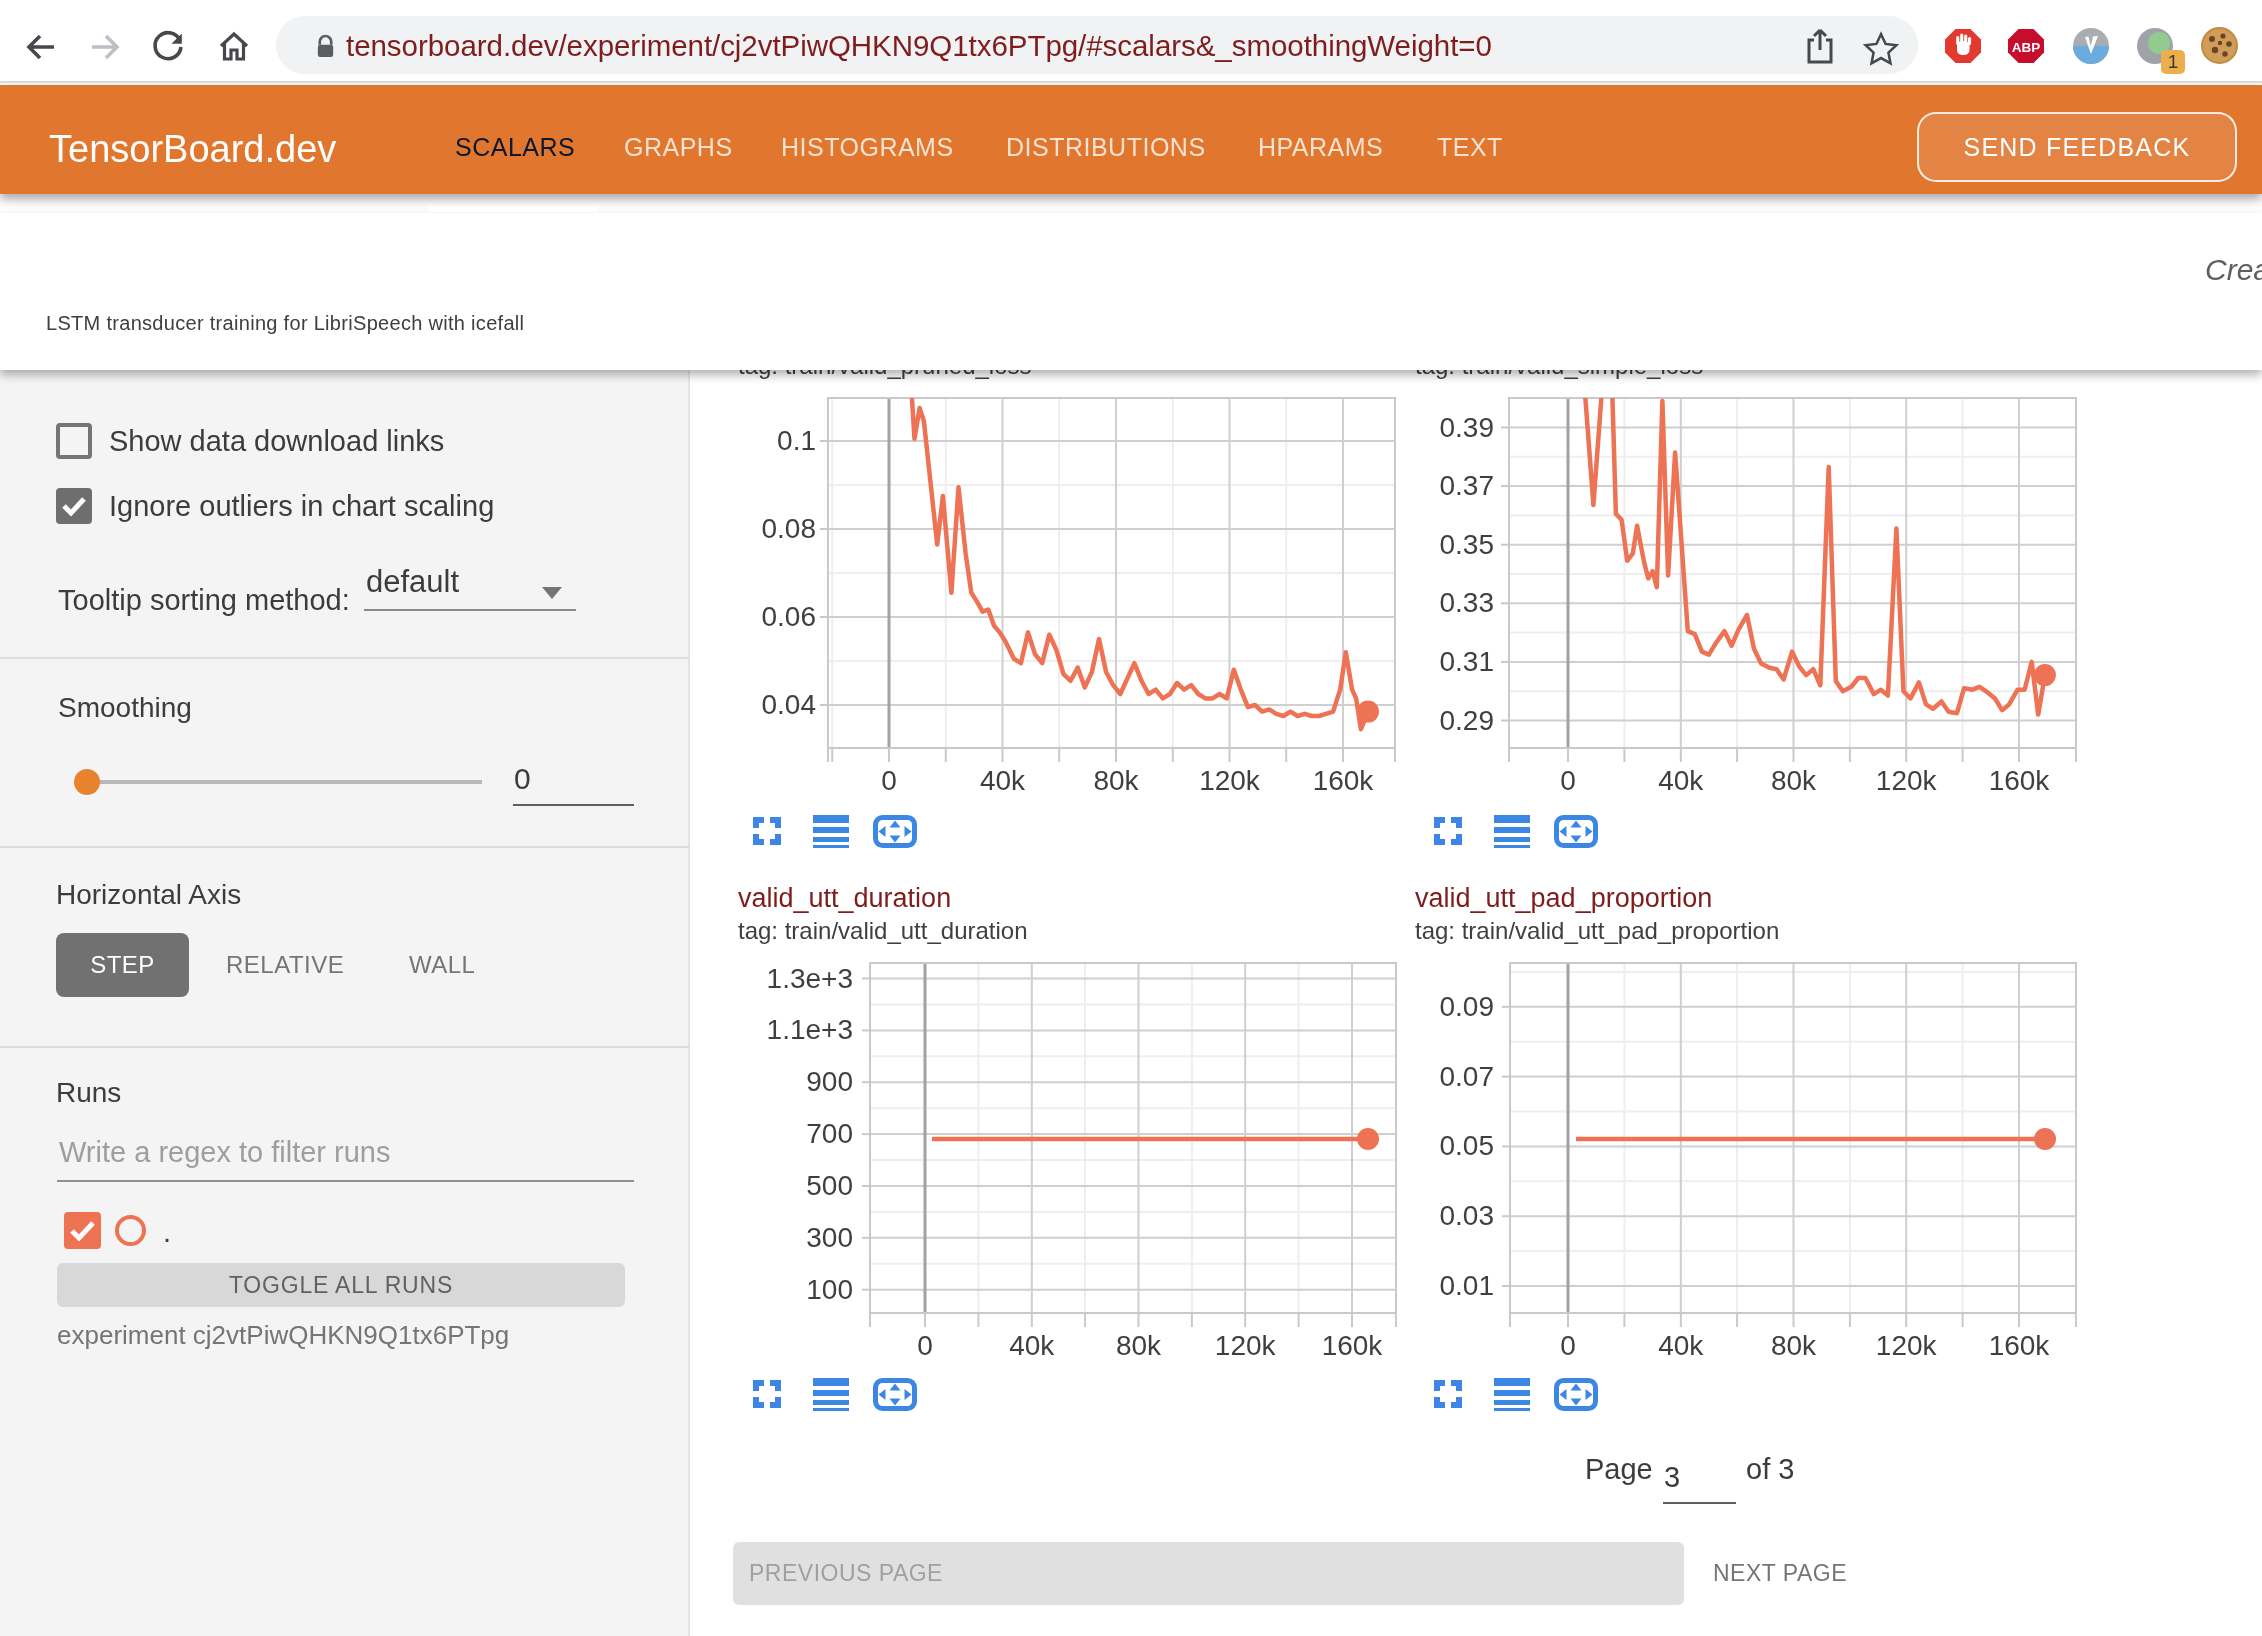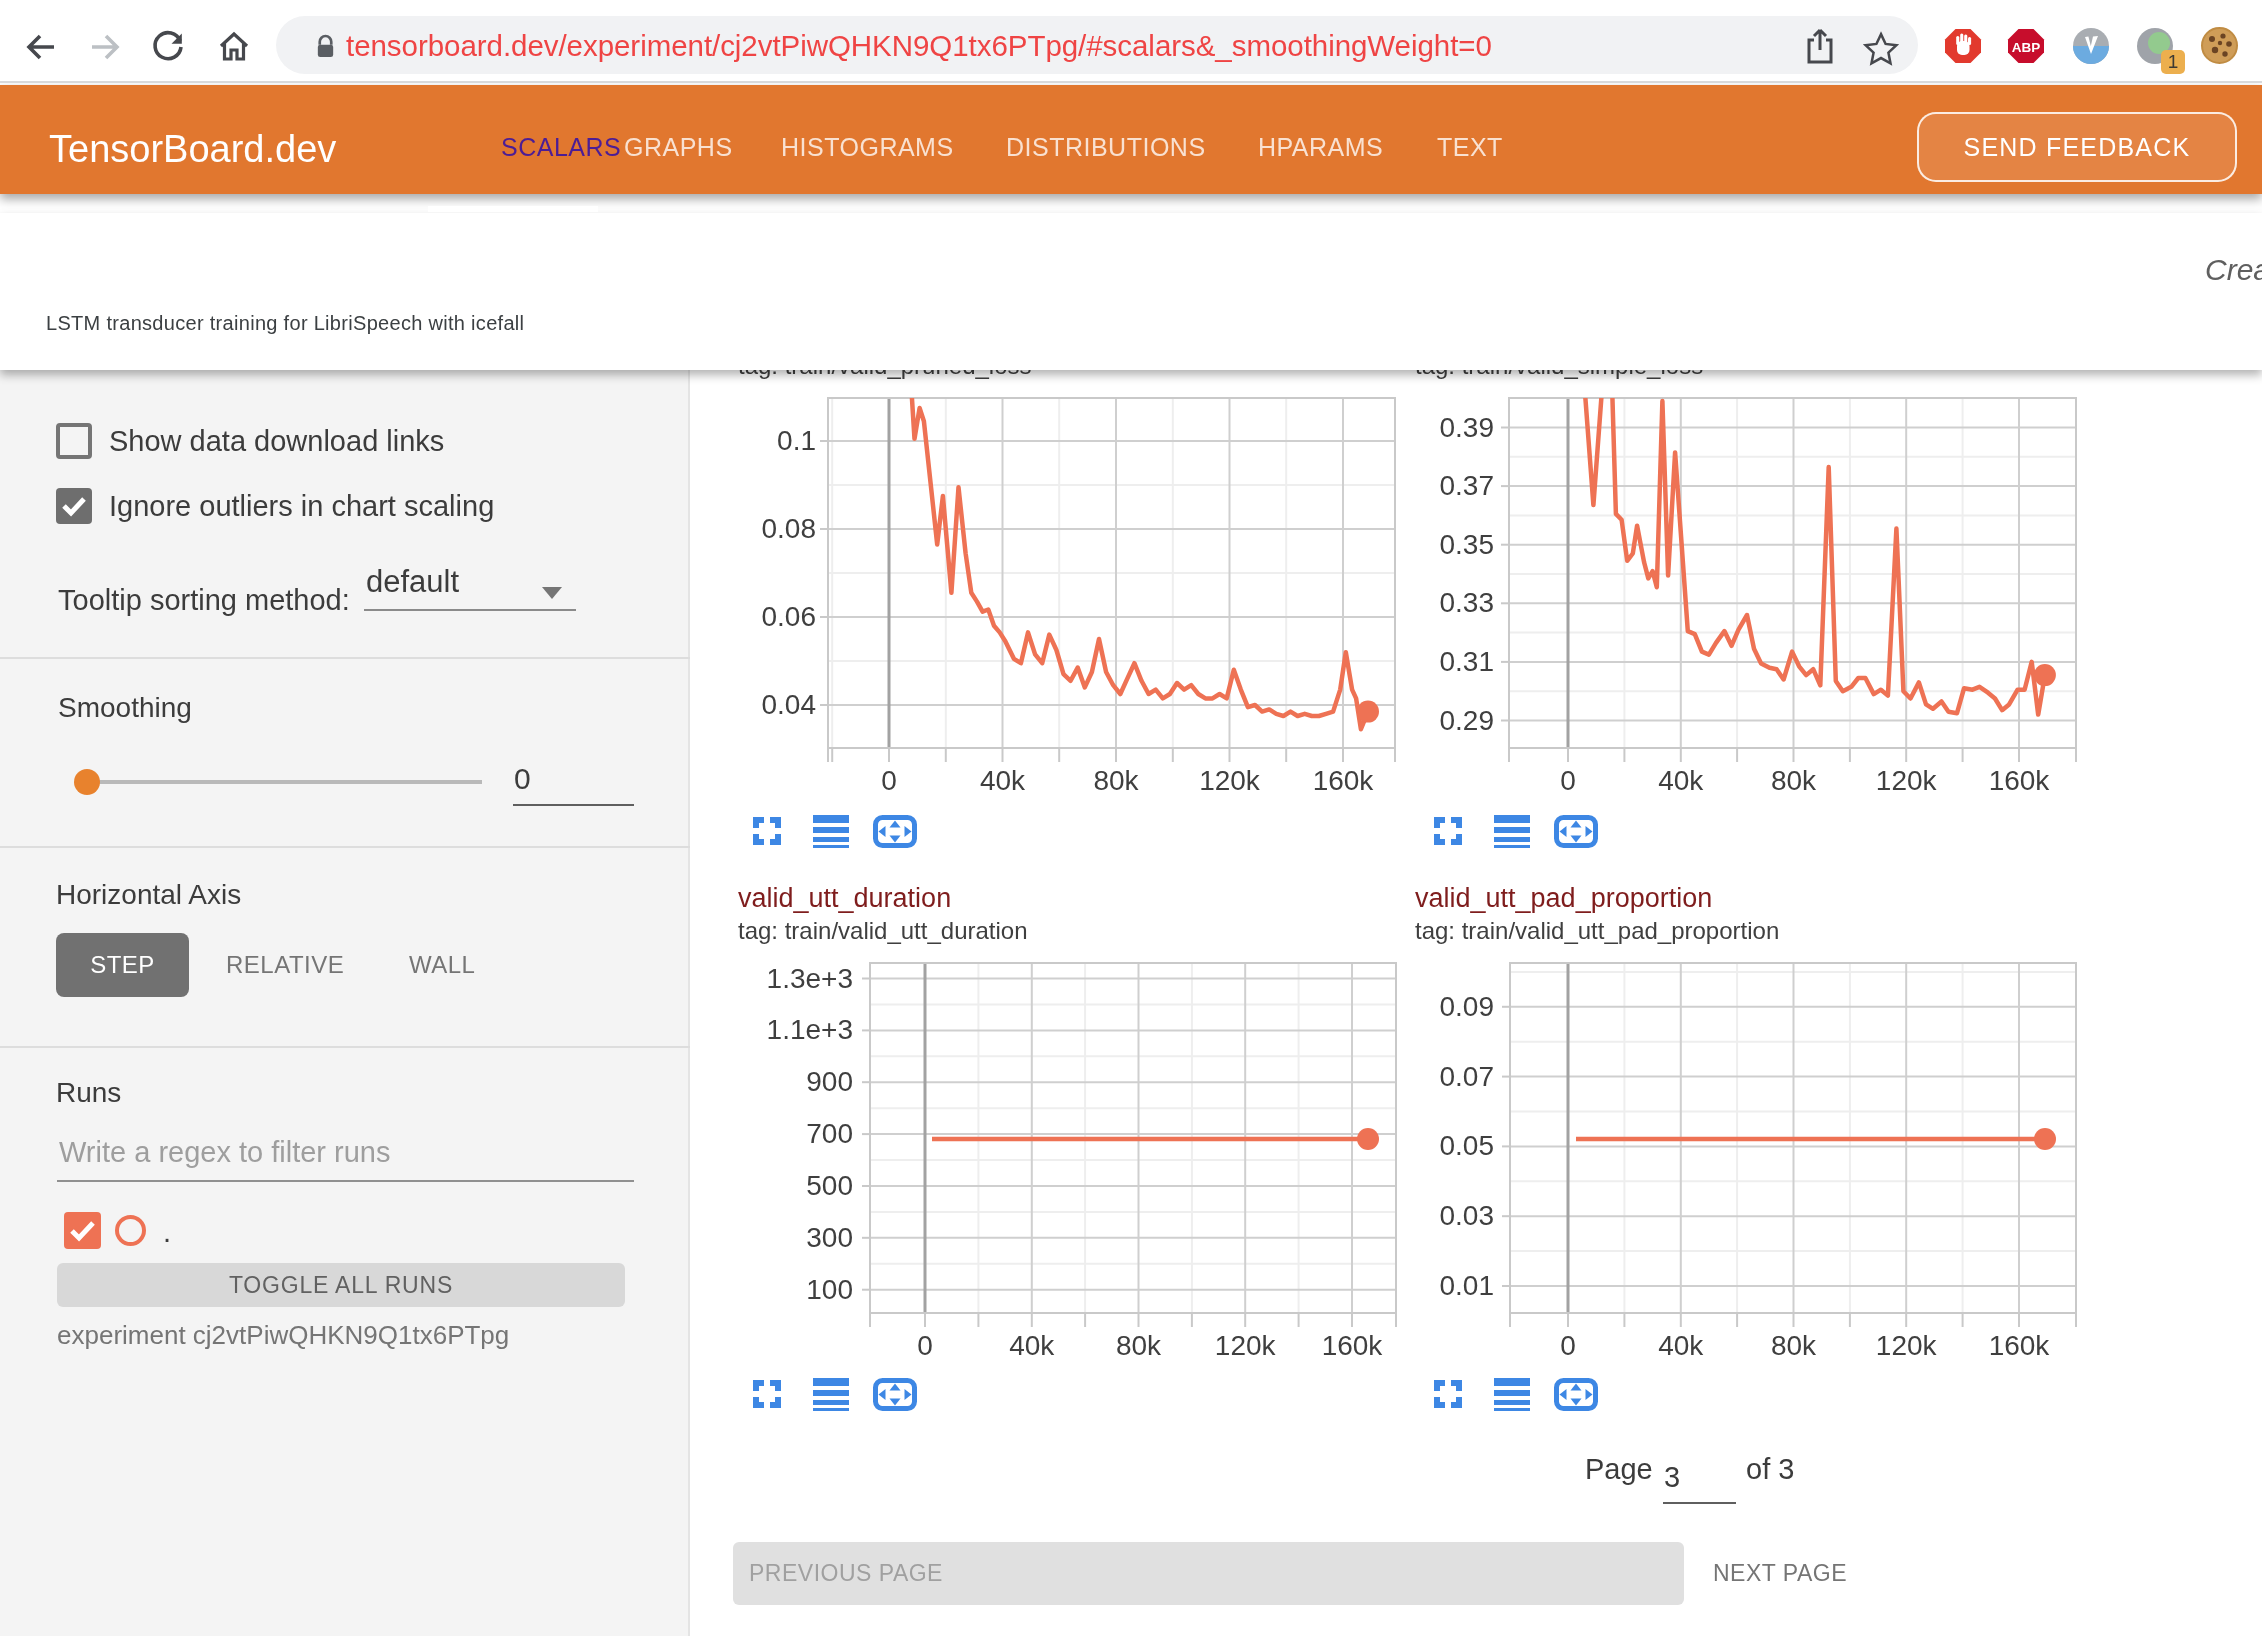--- a/index.html
+++ b/index.html
@@ -1,22 +1,22 @@
 <!DOCTYPE html>
 <html><head><meta charset="utf-8"><style>
 * { margin:0; padding:0; box-sizing:border-box; }
 html,body { width:2262px; height:1636px; background:#fff; font-family:"Liberation Sans",sans-serif; overflow:hidden; }
 .abs { position:absolute; white-space:nowrap; }
 #toolbar { left:0; top:0; width:2262px; height:83px; background:#fff; border-bottom:2px solid #d8d9db; z-index:40; }
 #pill { left:276px; top:16px; width:1642px; height:58px; border-radius:29px; background:#f1f2f4; }
-#url { left:346px; top:17px; width:1400px; height:58px; line-height:58px; font-size:29.5px; color:#ef4444; letter-spacing:-0.05px; }
+#url { left:346px; top:17px; width:1400px; height:58px; line-height:58px; font-size:29.5px; color:#7f1d1d; letter-spacing:-0.05px; }
 #appbar { left:0; top:85px; width:2262px; height:109px; background:#e1772f; z-index:30; box-shadow:0 5px 10px rgba(0,0,0,.35); }
 #brand { left:49px; top:0; height:128px; line-height:128px; font-size:38px; font-weight:500; color:#fff; }
 .nav { top:0; height:124px; line-height:124px; font-size:25px; letter-spacing:0.5px; color:rgba(255,255,255,.78); }
-.nav.on { color:#4c1d95;margin-left:46px; }
+.nav.on { color:#0f172a; }
 #tabline { left:428px; top:121px; width:170px; height:6px; background:#fff; }
 #feedback { left:1917px; top:27px; width:320px; height:70px; border:2px solid rgba(255,255,255,.85); border-radius:19px;
   background:rgba(255,255,255,.10); color:#fff; font-size:25px; letter-spacing:1.2px; text-align:center; line-height:66px; }
 #subheader { left:0; top:213px; width:2262px; height:157px; background:#fff; z-index:20; box-shadow:0 5px 9px rgba(0,0,0,.30); }
 #crea { left:2205px; top:40px; font-size:30px; font-style:italic; color:#5f5f5f; }
 #lstm { left:46px; top:99px; font-size:20px; color:#3c4043; letter-spacing:0.3px; }
 #sidebar { left:0; top:370px; width:690px; height:1266px; background:#f4f4f4; border-right:2px solid #e4e4e4; z-index:5; }
 .sb { position:absolute; color:#3c3c3c; white-space:nowrap; }
 .divider { position:absolute; left:0; width:690px; height:2px; background:#ddd; }
 .cbx { position:absolute; left:56px; width:36px; height:36px; border-radius:4px; }

